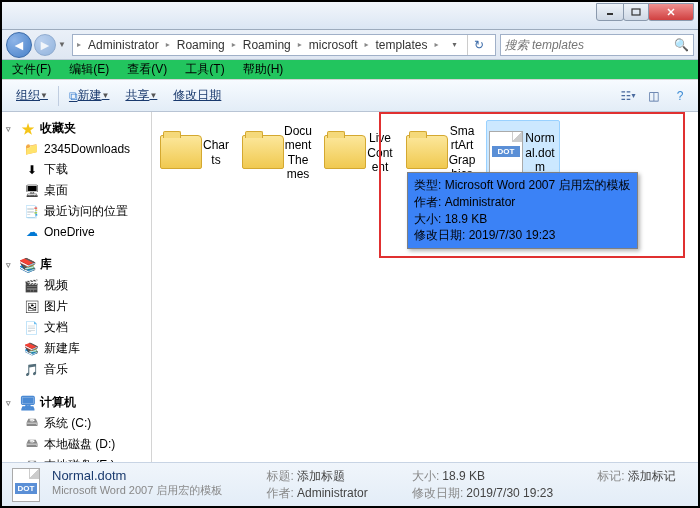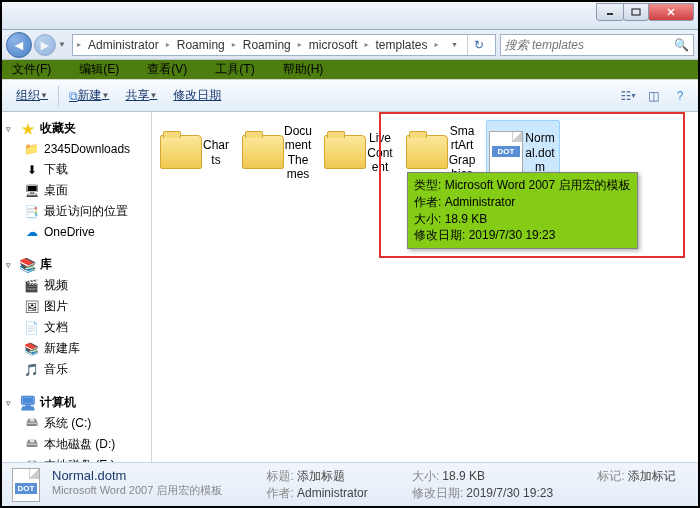--- a/index.html
+++ b/index.html
@@ -23,21 +23,21 @@
 .addrbox { flex: 1; height: 22px; background: #fff; border: 1px solid #a0b0c8; display: flex; align-items: center; padding: 0 4px; gap: 4px; }
 .addrbox .seg { color: #333; padding: 1px 3px; white-space: nowrap; }
 .addrbox .tri { color: #888; font-size: 8px; }
 .addr-refresh { width: 24px; height: 20px; border-left: 1px solid #ccc; display: flex; align-items: center; justify-content: center; color: #3a6aa8; }
 .addr-dd { width: 16px; display: flex; align-items: center; justify-content: center; color: #666; font-size: 8px; }
 .searchbox { width: 197px; height: 22px; background: #fff; border: 1px solid #a0b0c8; display: flex; align-items: center; padding: 0 4px; }
 .searchbox input { border: none; outline: none; flex: 1; font-style: italic; color: #888; font-size: 12px; }
 .searchbox .mag { color: #3a6aa8; font-size: 12px; }
 
 
-.menubar { height: 20px; background: #4d7c0f; border-bottom: 1px solid #d4d4d4; display: flex; align-items: center; padding: 0 4px; gap: 16px; }
+.menubar { height: 20px; background: #22c55e; border-bottom: 1px solid #d4d4d4; display: flex; align-items: center; padding: 0 4px; gap: 6px; }
 .menubar .mi { padding: 1px 6px; }
 
 
 .toolbar { height: 32px; background: linear-gradient(#f7fbff, #e3edf7); border-bottom: 1px solid #b8c4d4; display: flex; align-items: center; padding: 0 6px; gap: 0; }
 .tb-btn { padding: 3px 8px; display: flex; align-items: center; gap: 0; color: #1a3a6e; border-radius: 2px; text-decoration: underline; }
 .tb-btn .dd { font-size: 8px; color: #555; }
 .tb-sep { width: 1px; height: 20px; background: #c0cde0; margin: 0 2px; }
 .tb-right { margin-left: auto; display: flex; align-items: center; gap: 2px; }
 .tb-icon { width: 24px; height: 22px; display: flex; align-items: center; justify-content: center; color: #4a6a9e; border-radius: 2px; }
 
@@ -57,21 +57,21 @@
 .file { width: 74px; display: flex; flex-direction: row; align-items: center; padding: 4px 2px; text-align: center; }
 .file .icn { width: 48px; height: 44px; display: flex; align-items: center; justify-content: center; margin-bottom: 2px; }
 .file .lbl { word-break: break-word; line-height: 1.2; }
 .file.selected { background: #cce8ff; border: 1px solid #99d1ff; border-radius: 2px; }
 .folder-icon { width: 42px; height: 34px; background: linear-gradient(#fce79b, #f0c950); border-radius: 2px 4px 2px 2px; position: relative; border: 1px solid #d4a830; }
 .folder-icon::before { content: ""; position: absolute; top: -5px; left: 2px; width: 16px; height: 6px; background: #f5d97a; border-radius: 2px 2px 0 0; border: 1px solid #d4a830; border-bottom: none; }
 .doc-icon { width: 34px; height: 42px; background: #fff; border: 1px solid #aaa; position: relative; }
 .doc-icon::after { content: "DOT"; position: absolute; top: 14px; left: 2px; right: 2px; background: #5a8fd6; color: #fff; font-size: 8px; font-weight: bold; padding: 1px 0; text-align: center; }
 .doc-icon .fold { position: absolute; top: 0; right: 0; width: 10px; height: 10px; background: linear-gradient(135deg, #fff 48%, #ccc 50%); border-left: 1px solid #ccc; border-bottom: 1px solid #ccc; }
 
-.tooltip { position: absolute; top: 60px; left: 255px; background: #84cc16; border: 1px solid #808080; padding: 4px 6px; box-shadow: 2px 2px 4px rgba(0,0,0,0.3); z-index: 10; line-height: 1.4; }
+.tooltip { position: absolute; top: 60px; left: 255px; background: #3b82f6; border: 1px solid #808080; padding: 4px 6px; box-shadow: 2px 2px 4px rgba(0,0,0,0.3); z-index: 10; line-height: 1.4; }
 
 
 .details { height: 44px; background: linear-gradient(#f0f5fb, #e3edf7); border-top: 1px solid #c8d4e4; display: flex; align-items: center; padding: 4px 8px; gap: 10px; }
 .details .dicn { width: 32px; height: 38px; display: flex; align-items: center; justify-content: center; }
 .details .dinfo { display: grid; grid-template-columns: auto auto auto auto; column-gap: 30px; row-gap: 1px; flex: 1; }
 .details .dtitle { font-size: 13px; color: #1a3a6e; }
 .details .dsub { color: #888; font-size: 11px; }
 .details .dprop { color: #888; font-size: 11px; }
 .details .dprop .v { color: #444; text-align: right; }
 

